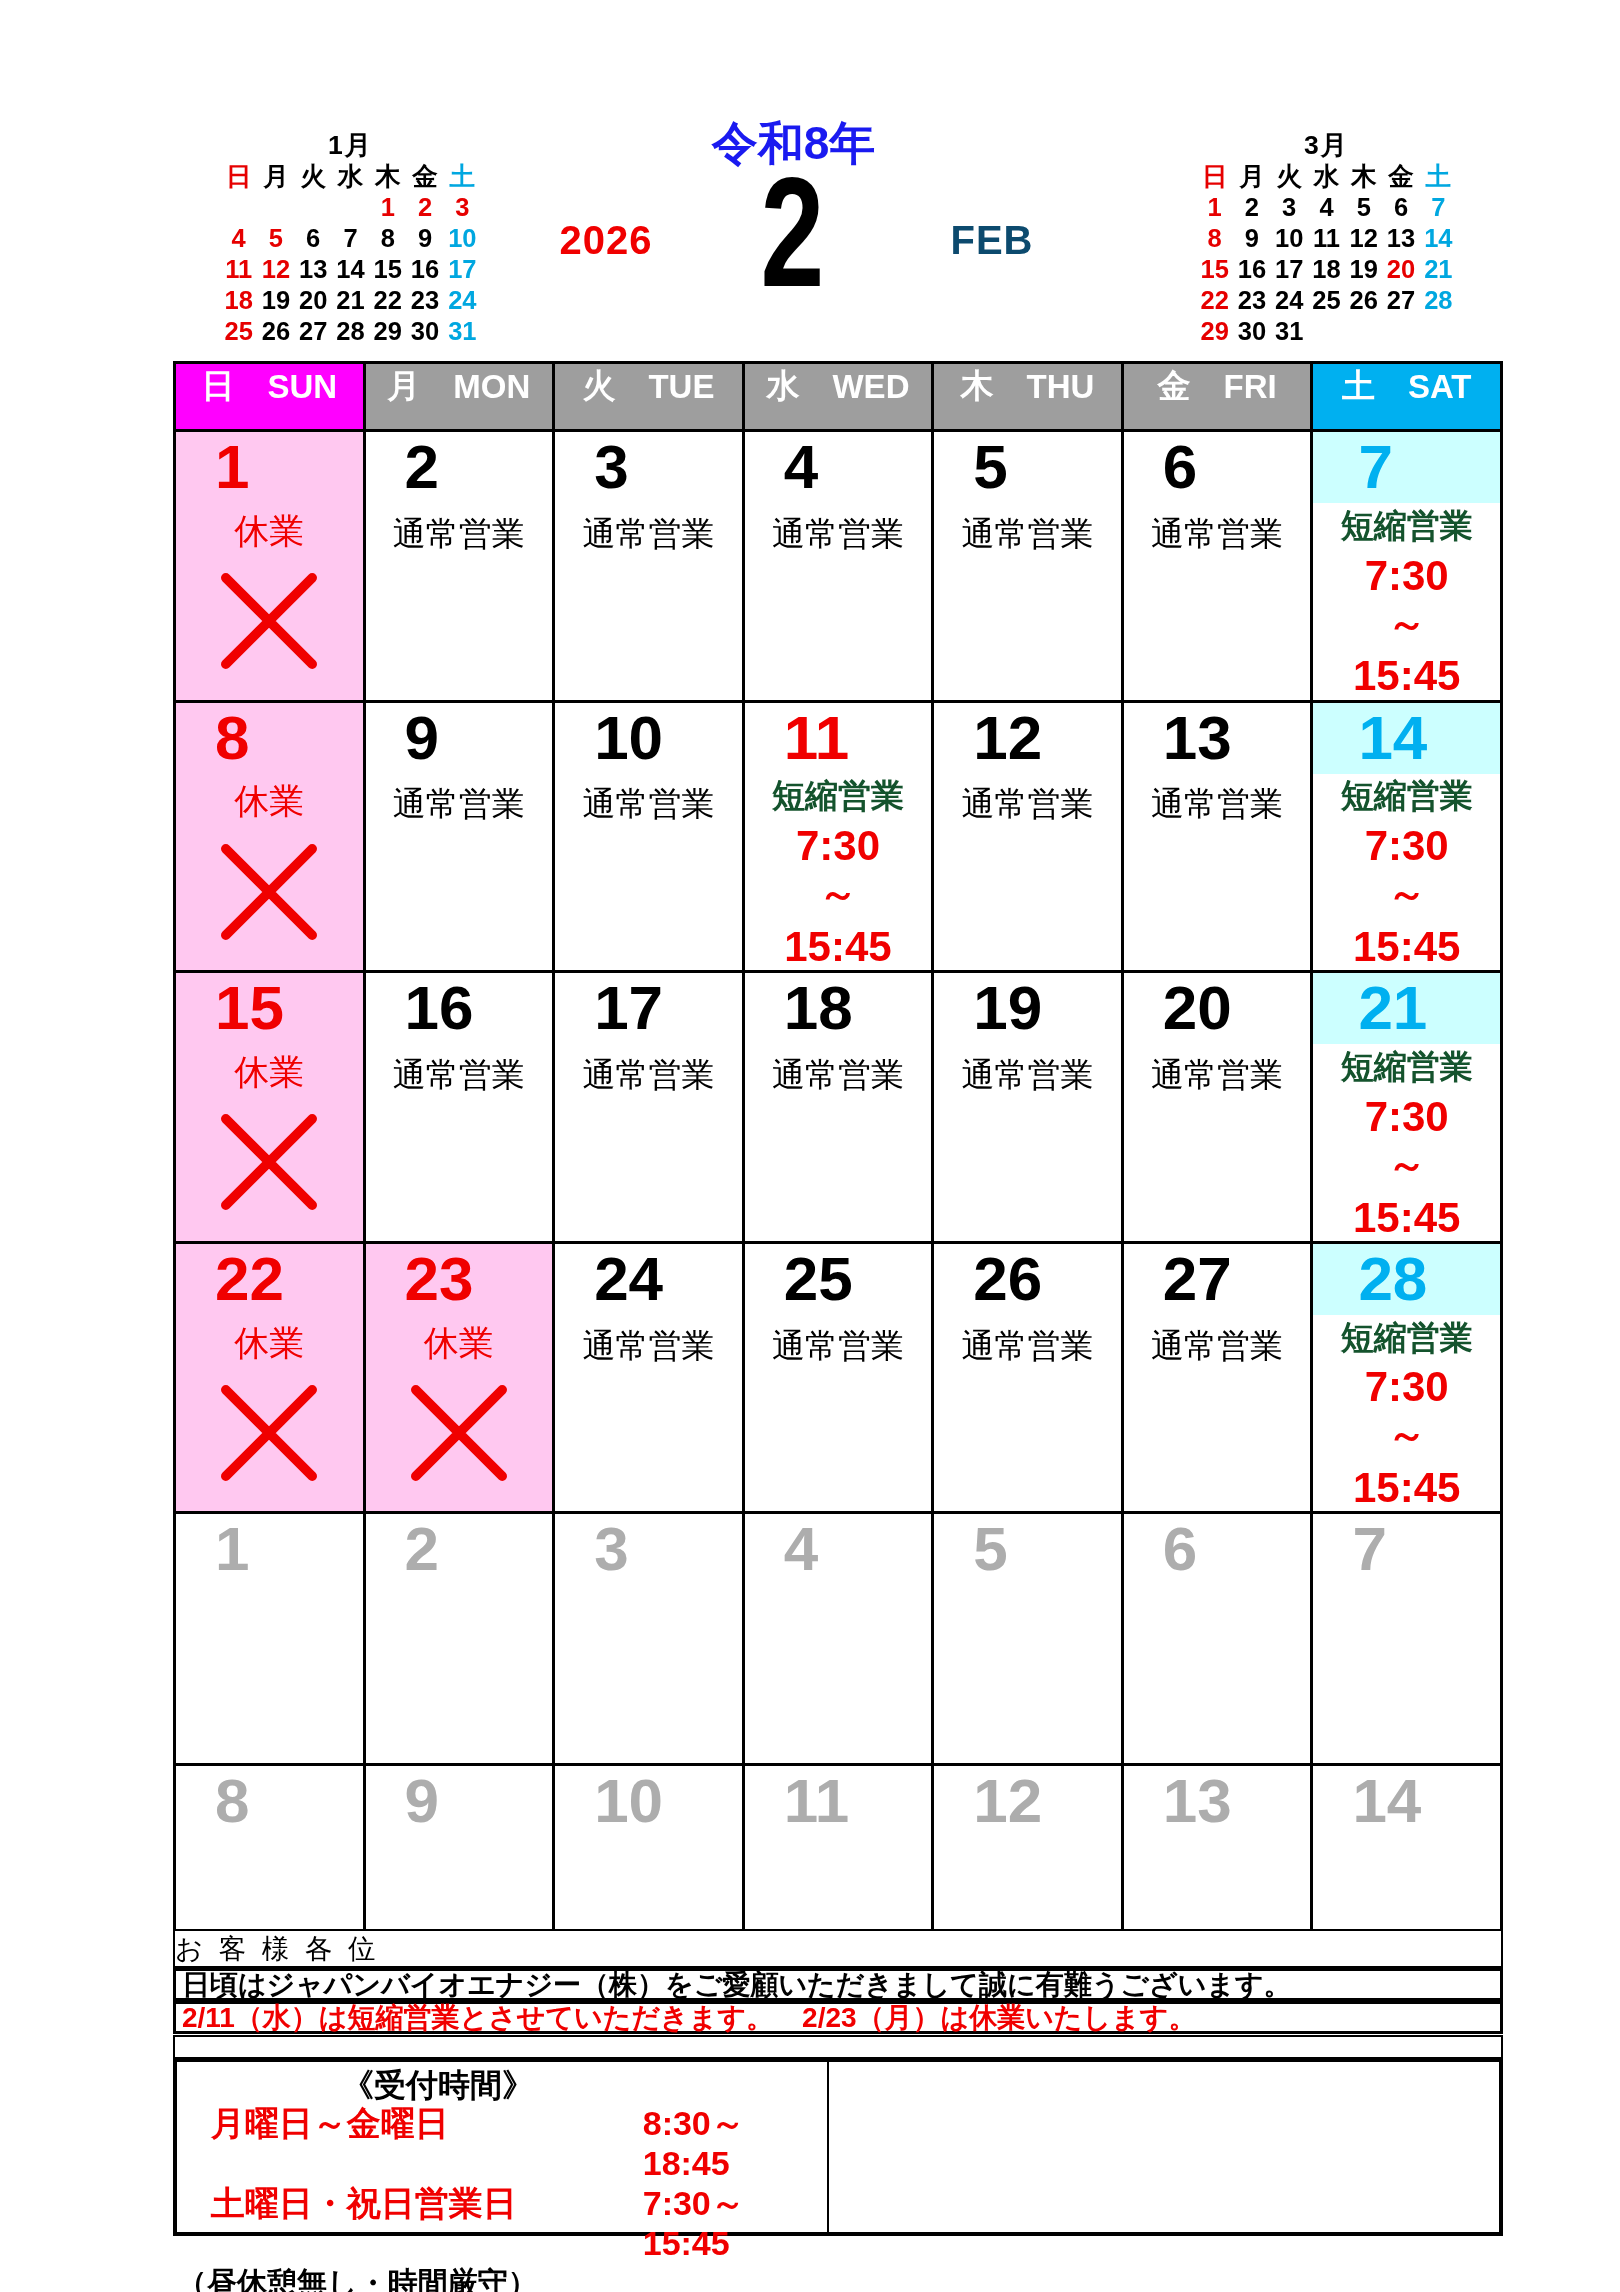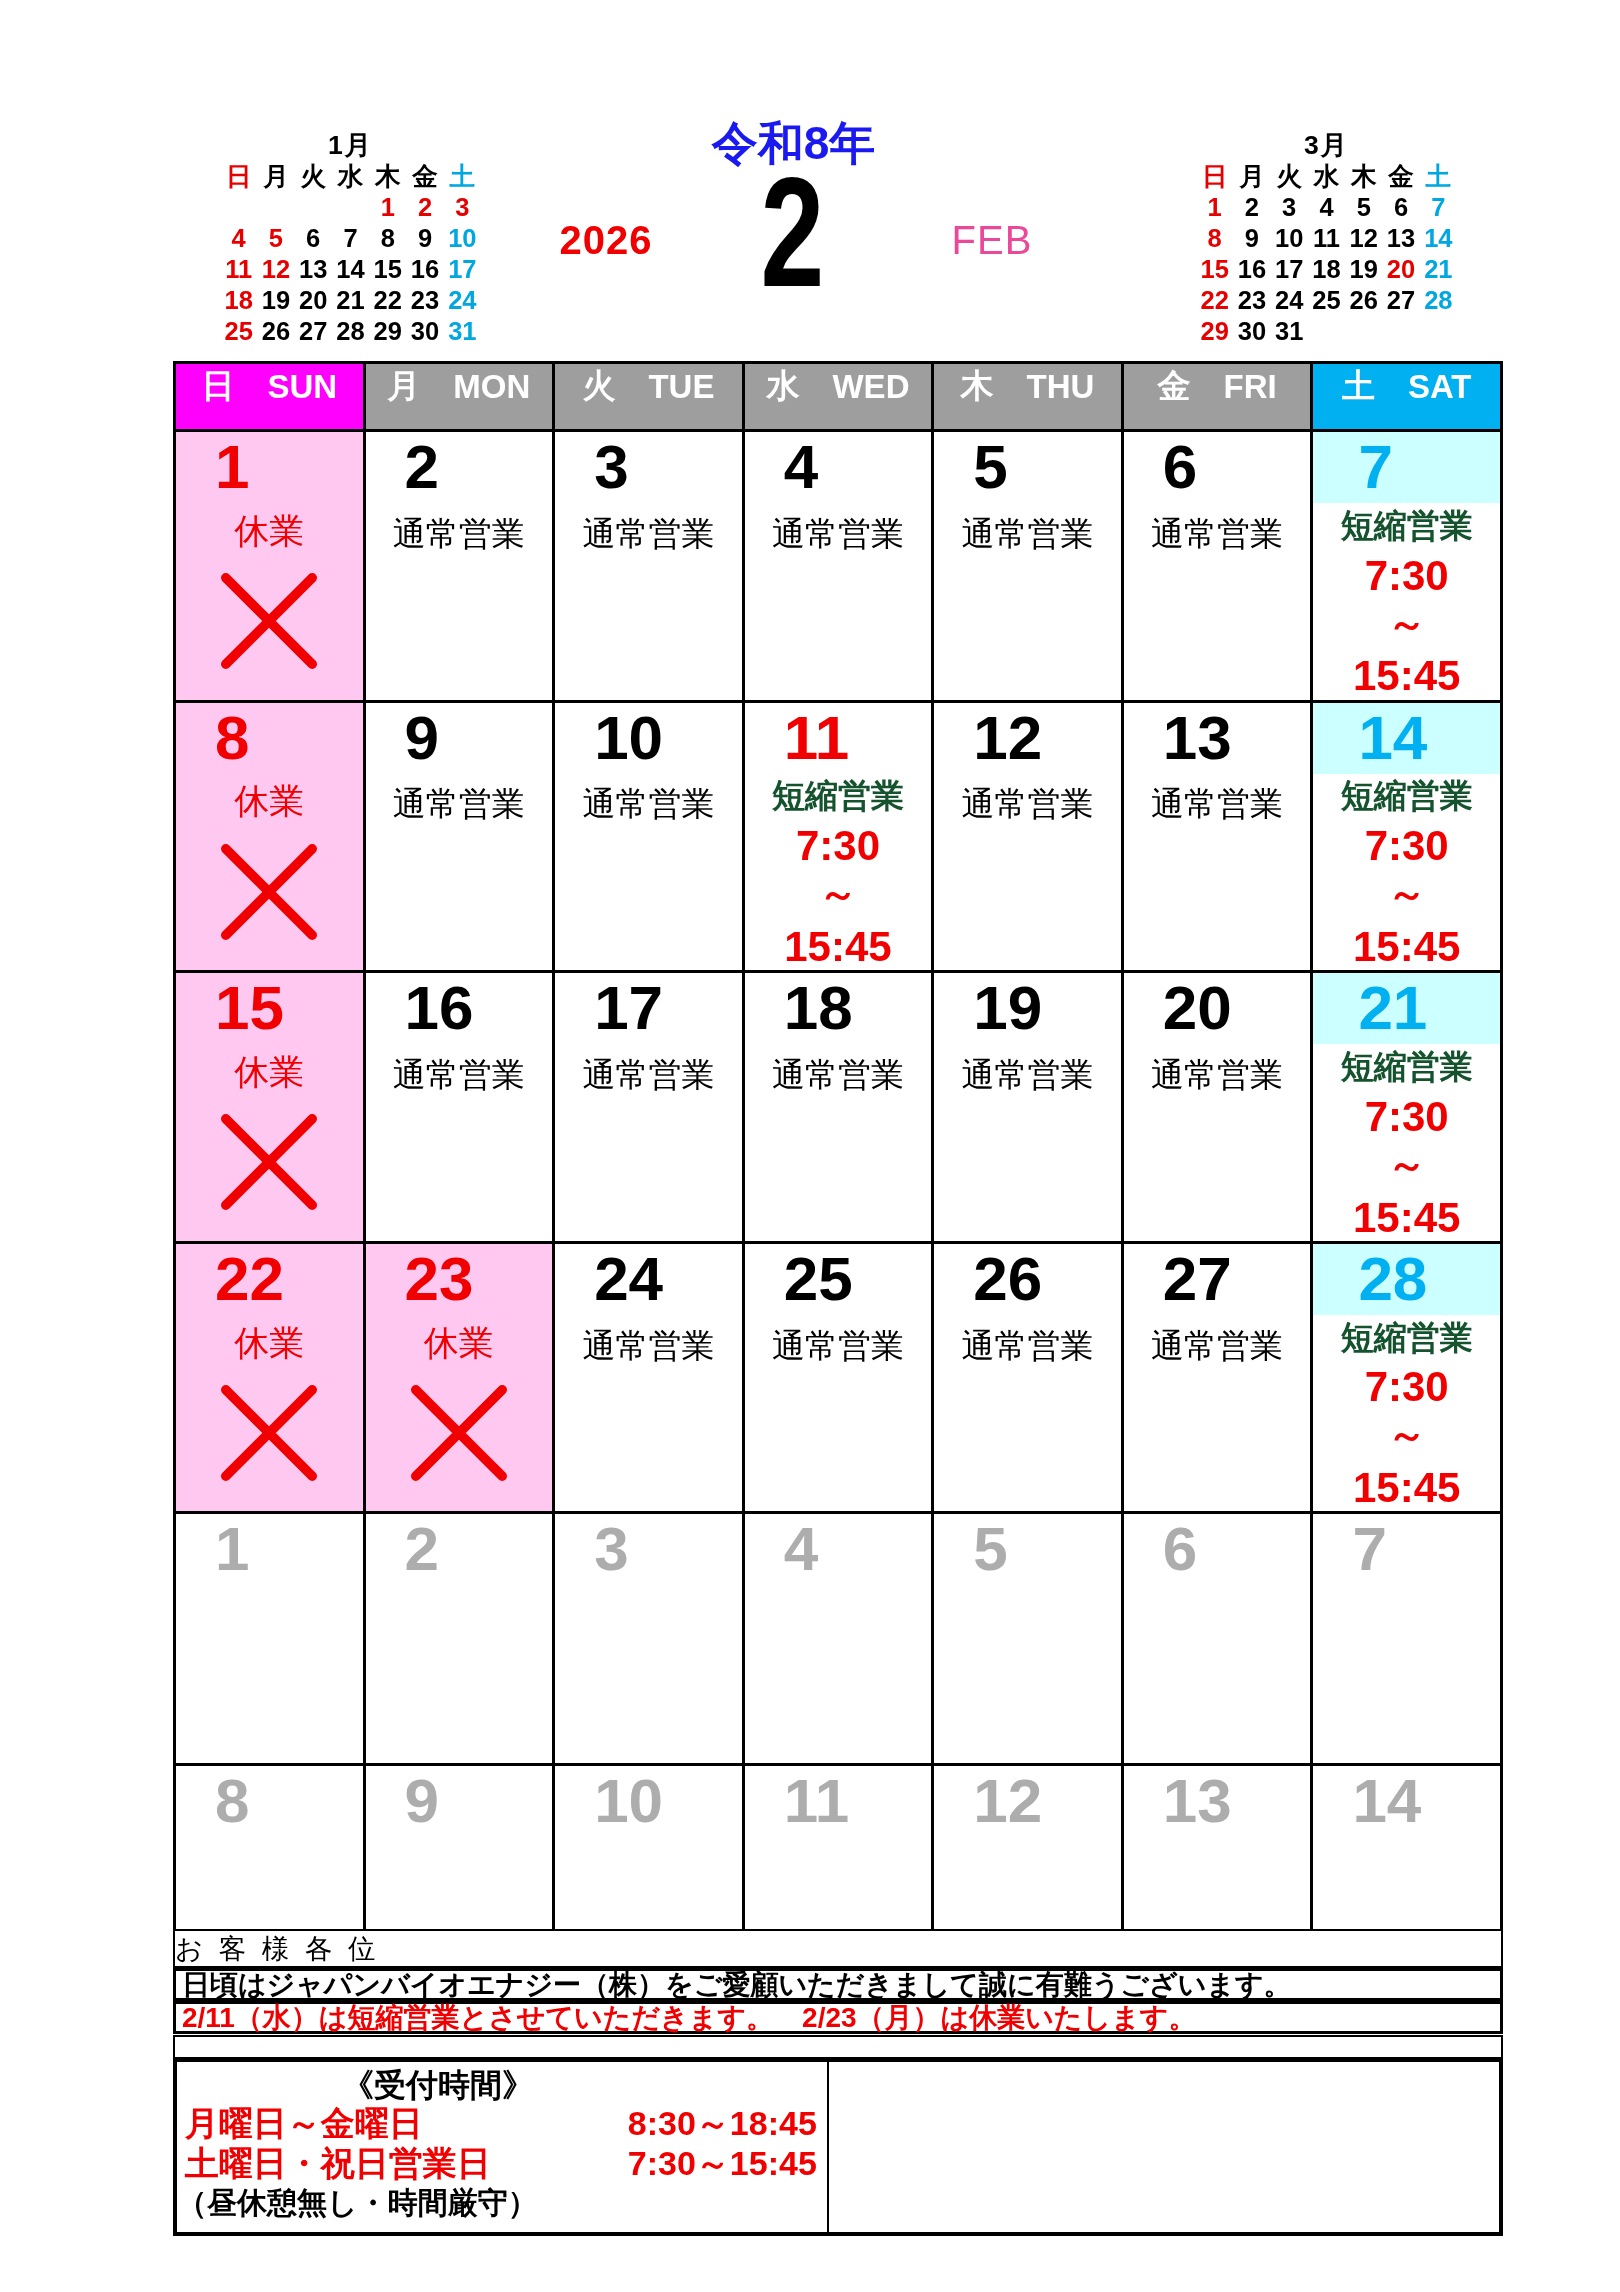--- a/index.html
+++ b/index.html
@@ -31,21 +31,21 @@
     position:absolute; left:547px; top:218px; width:118px; text-align:center;
     font-size:40px; font-weight:700; color:#f00000; letter-spacing:1px;
   }
   #big-month {
     position:absolute; left:714px; top:155px; width:157px; text-align:center;
     font-size:155px; font-weight:700; color:#000; line-height:1.0;
     transform:scaleX(0.74);
   }
   #month-english {
     position:absolute; left:933px; top:218px; width:118px; text-align:center;
-    font-size:40px; font-weight:400; color:#ec4899; letter-spacing:1px;
+    font-size:40px; font-weight:700; color:#0c4a6e; letter-spacing:1px;
   }
 
   
   #main-grid {
     position:absolute; left:173px; top:361px; width:1330px;
     border-collapse:collapse; table-layout:fixed;
   }
   #main-grid th, #main-grid td {
     border:3.9px solid #000; padding:0; vertical-align:top; position:relative; overflow:hidden;
   }
@@ -111,21 +111,21 @@
   
   #footer-box {
     position:absolute; left:173px; top:2058px; width:1330px; height:178px;
     border:4.9px solid #000; box-sizing:border-box; display:flex;
   }
   #footer-left { width:652px; box-sizing:border-box; border-right:2.9px solid #000; padding:5.9px 0 0 0; }
   #footer-right { flex:1; padding:3.9px 0 0 13.7px; }
 
   #hours-title { font-size:32px; font-weight:700; padding-left:165px; line-height:35px; }
   .hours-line { display:flex; color:#f00000; font-weight:700; font-size:34px; line-height:40px; padding-left:7.8px; }
-  .hours-line .hl-label { width:443px; }
+  .hours-line .hl-label { width:443px;margin-left:26px; }
   #hours-note { font-size:30px; font-weight:700; line-height:39px; }
 
   #footer-right div { font-size:25.5px; line-height:30px; font-weight:400; }
 </style>
 </head>
 <body>
 
 <div id="page">
 
   <div class="mini-cal" id="mini-jan">

